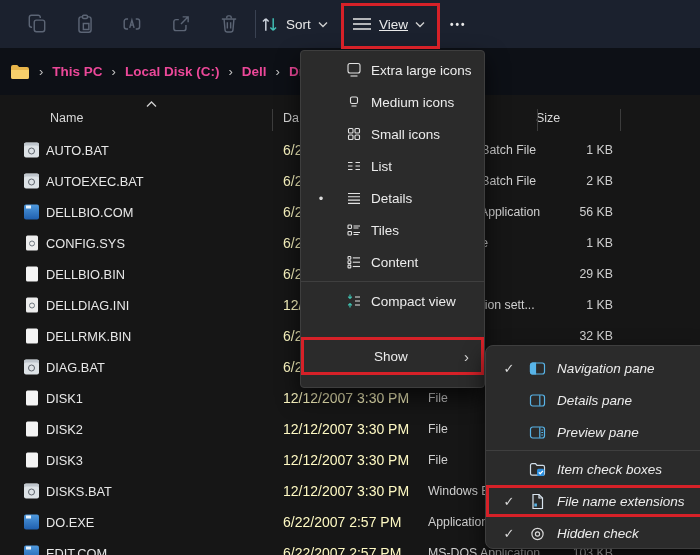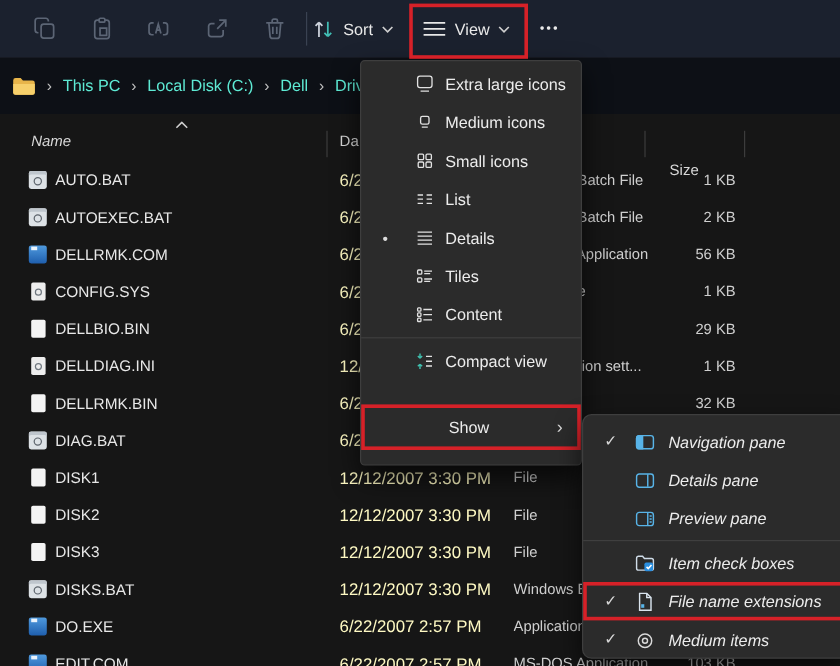--- a/index.html
+++ b/index.html
@@ -6,36 +6,36 @@
   html,body { width:700px; height:555px; overflow:hidden; background:#161616;
     font-family:"Liberation Sans","DejaVu Sans",sans-serif; }
   #stage { position:relative; width:700px; height:555px; overflow:hidden; }
 
   
   .toolbar { position:absolute; left:0; top:0; width:700px; height:48px; background:#1b212e; z-index:10; }
   .tb-btn { position:absolute; top:0; height:48px; display:flex; align-items:center; justify-content:center; }
   .tb-ico { width:22px; height:22px; display:block; }
   .tb-sep { position:absolute; left:255px; top:10px; width:1px; height:28px; background:#3a4252; }
   .sort-group { position:absolute; left:260px; top:0; height:48px; display:flex; align-items:center; gap:7px; color:#e9e9e9; font-size:13.5px; }
-  .view-group { position:absolute; left:352px; top:0; height:48px; display:flex; align-items:center; gap:7px; color:#e9e9e9; font-size:13.5px; }
+  .view-group { position:absolute; left:352px; top:0; height:48px; display:flex; align-items:center; gap:7px; color:#e9e9e9; font-size:13.5px;text-decoration:underline; }
   .dots { position:absolute; left:450px; top:0; height:48px; display:flex; align-items:center; color:#e9e9e9;
           font-size:15px; letter-spacing:2px; font-weight:bold; }
   .red-box-view { position:absolute; left:341px; top:3px; width:99px; height:46px; border:3px solid #d62128; z-index:40; pointer-events:none; }
 
   
   .crumbbar { position:absolute; left:0; top:48px; width:700px; height:47px; background:#0d1016; display:flex; align-items:center; padding-left:10px; gap:9px; z-index:5; }
-  .crumb { color:#5eead4; font-size:13.5px; white-space:nowrap; }
+  .crumb { color:#ec4899; font-size:13.5px; white-space:nowrap;font-weight:bold; }
   .crumb-sep { color:#c2c2c2; font-size:13px; }
 
   
   .filearea { position:absolute; left:0; top:95px; width:700px; height:460px; background:#161616; z-index:1; }
   .hdr { position:absolute; left:0; top:8px; width:700px; height:30px; color:#d8d8d8; font-size:12.5px; }
-  .hdr .h-name { position:absolute; left:26px; top:8px;font-style:italic; }
+  .hdr .h-name { position:absolute; left:50px; top:8px; }
   .hdr .h-date { position:absolute; left:283px; top:8px; }
-  .hdr .h-size { position:absolute; left:558px; top:8px;margin-top:24px; }
+  .hdr .h-size { position:absolute; left:536px; top:8px; }
   .hdr .caret  { position:absolute; left:146px; top:-2px; }
   .colsep { position:absolute; top:6px; width:1px; height:22px; background:#3c3c3c; }
   .rows { position:absolute; left:0; top:39px; width:700px; }
   .row { position:relative; width:700px; height:31px; }
   .fname { position:absolute; left:46px; top:50%; transform:translateY(-50%); color:#e8e8e8; font-size:12.8px; white-space:nowrap; }
   .fdate { position:absolute; left:283px; top:50%; transform:translateY(-50%); color:#fef9c3; font-size:14px; white-space:nowrap; }
   .ftype { position:absolute; left:428px; top:50%; transform:translateY(-50%); color:#cfcfcf; font-size:12.3px; white-space:nowrap; max-width:115px; overflow:hidden; text-overflow:ellipsis; }
   .fsize { position:absolute; left:500px; top:50%; transform:translateY(-50%); width:113px; text-align:right; color:#cfcfcf; font-size:12.3px; white-space:nowrap; }
   .ficon { position:absolute; left:24px; top:50%; transform:translateY(-50%); width:15px; height:15px; }
   .bat-file-icon { background:#dde2e6; border-radius:2px; box-shadow:inset 0 3px 0 #bfc6cd; }
@@ -205,21 +205,21 @@
         </div>
         <div class="row">
           <span class="ficon bat-file-icon"></span>
           <span class="fname">AUTOEXEC.BAT</span>
           <span class="fdate">6/2</span>
           <span class="ftype">Windows Batch File</span>
           <span class="fsize">2 KB</span>
         </div>
         <div class="row">
           <span class="ficon application-file-icon"></span>
-          <span class="fname">DELLRMK.COM</span>
+          <span class="fname">DELLBIO.COM</span>
           <span class="fdate">6/2</span>
           <span class="ftype">MS-DOS Application</span>
           <span class="fsize">56 KB</span>
         </div>
         <div class="row">
           <span class="ficon system-file-icon"></span>
           <span class="fname">CONFIG.SYS</span>
           <span class="fdate">6/2</span>
           <span class="ftype">System file</span>
           <span class="fsize">1 KB</span>
@@ -461,17 +461,17 @@
     </div>
 
     <div class="si">
       <span class="check">✓</span>
       <span class="s-ico">
         <svg width="17" height="17" viewBox="0 0 17 17" fill="none" stroke="#d9d9d9" stroke-width="1.2">
           <circle cx="8.5" cy="9" r="5.6"></circle>
             <circle cx="8.5" cy="9" r="2.1"></circle>
         </svg>
       </span>
-      <span class="s-lab">Medium items</span>
+      <span class="s-lab">Hidden check</span>
     </div>
   </div>
 
 </div>
 
 </body></html>

